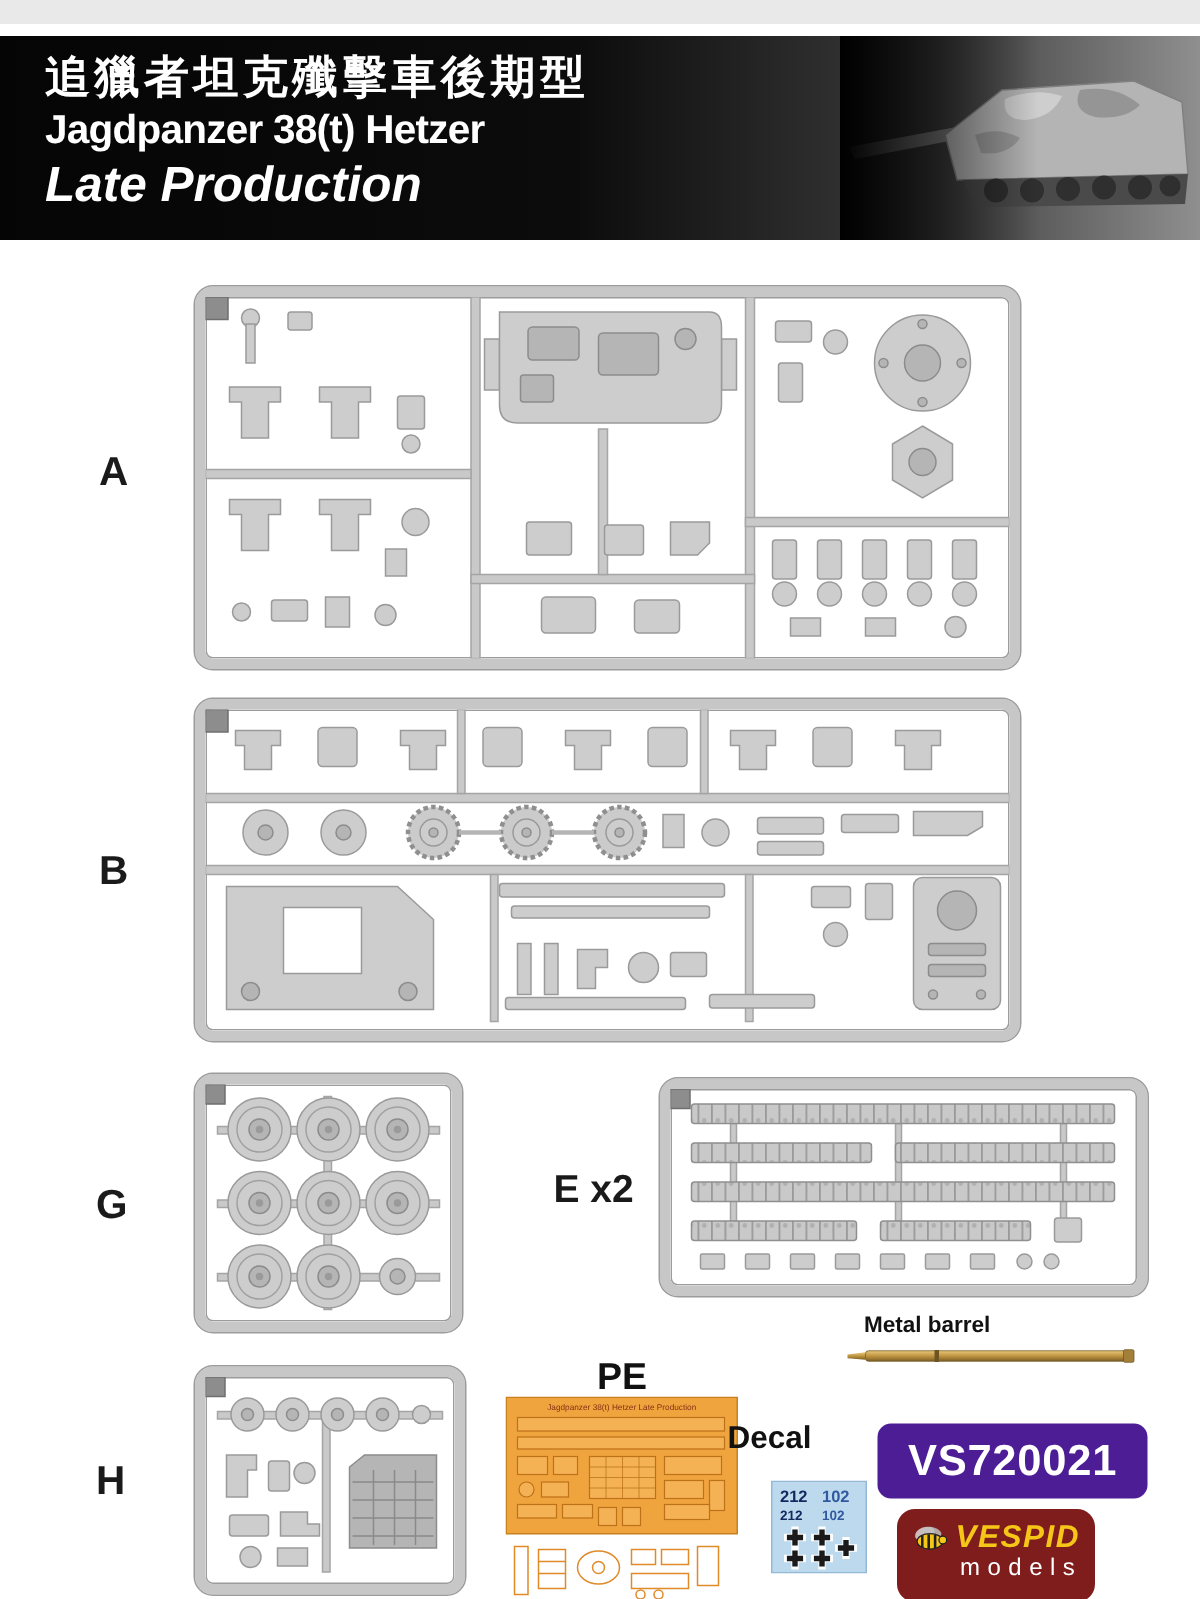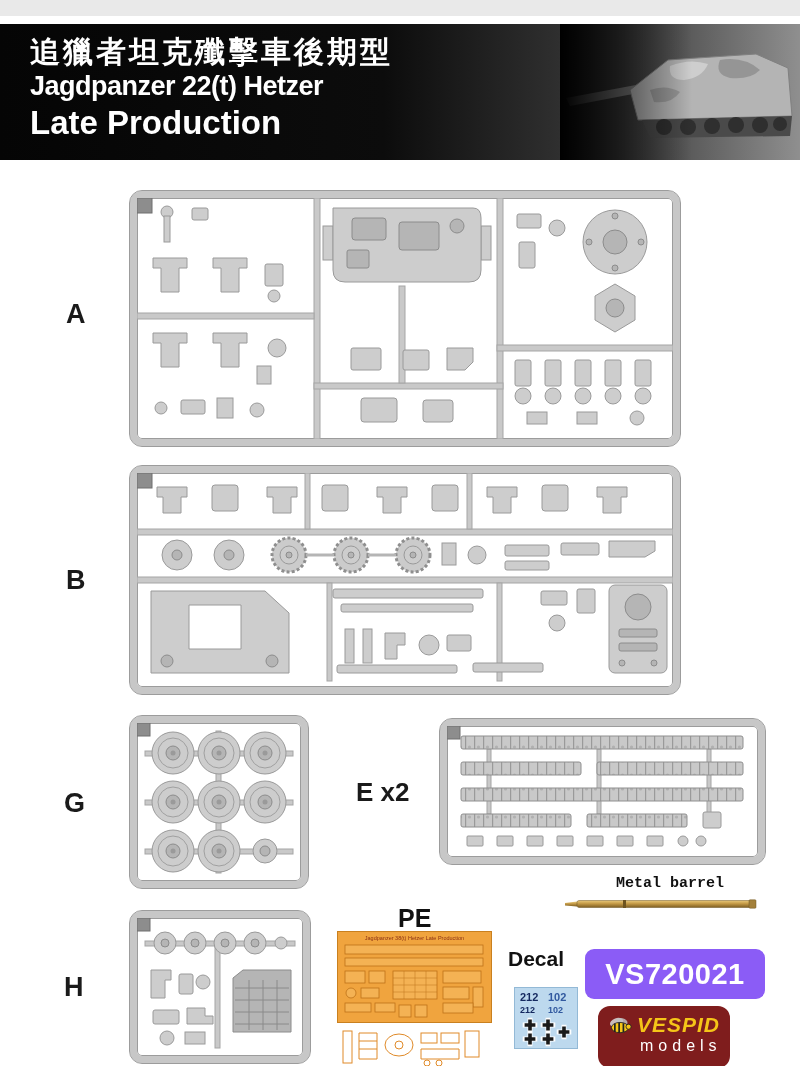--- a/index.html
+++ b/index.html
@@ -8,52 +8,52 @@
     font-family:"Liberation Sans", sans-serif; overflow:hidden; margin:16px auto;
   }
   
   .banner {
     position:absolute; left:0; top:8px; width:800px; height:136px;
     background:linear-gradient(90deg,#050505 0%,#0c0c0c 48%,#3c3c3c 78%,#8f8f8f 100%);
   }
   .banner-text { position:absolute; left:30px; top:10px; color:#fff; }
   .t-zh  { font-size:30px; font-weight:bold; letter-spacing:3px; line-height:36px; }
   .t-en  { font-size:27px; font-weight:bold; letter-spacing:-0.5px; line-height:33px; }
-  .t-sub { font-size:33px; font-weight:bold; line-height:40px; }
+  .t-sub { font-size:33px; font-weight:bold; line-height:40px;font-style:italic; }
   .tank-art { position:absolute; right:0; top:0; }
   
   .sprue {
     position:absolute; box-sizing:border-box; background:#fff;
     border:7px solid #c7c7c7; border-radius:12px;
     outline:1px solid #9c9c9c; box-shadow: inset 0 0 0 1px #9c9c9c;
   }
   .sprue svg { display:block; }
   .sprue-a { left:130px; top:175px; width:550px; height:255px; }
   .sprue-b { left:130px; top:450px; width:550px; height:228px; }
   .sprue-g { left:130px; top:700px; width:178px; height:172px; }
   .sprue-e { left:440px; top:703px; width:325px; height:145px; }
   .sprue-h { left:130px; top:895px; width:180px; height:152px; }
   
   .sp-label { position:absolute; color:#1a1a1a; font-weight:bold; font-size:27px; }
   .label-a { left:66px; top:283px; }
   .label-b { left:66px; top:549px; }
   .label-g { left:64px; top:772px; }
-  .label-e { left:356px; top:761px; font-size:26px; }
+  .label-e { left:369px; top:761px; font-size:26px; }
   .label-h { left:64px; top:956px; }
   .small-label { position:absolute; color:#111; font-weight:bold; }
-  .metal-label { left:616px; top:859px; font-size:15px;font-family:Liberation Mono, monospace; }
+  .metal-label { left:576px; top:859px; font-size:15px; }
   .pe-label    { left:398px; top:888px; font-size:25px; }
-  .decal-label { left:508px; top:931px; font-size:21px; }
+  .decal-label { left:485px; top:931px; font-size:21px; }
   .barrel-img { position:absolute; left:563px; top:881px; }
   .pe-sheet   { position:absolute; left:337px; top:915px; }
   .decal-sheet{ position:absolute; left:514px; top:971px; }
   
   .product-code {
     position:absolute; left:585px; top:933px; width:180px; height:50px;
-    background:#8b5cf6; color:#fff; border-radius:9px;
+    background:#4c1d95; color:#fff; border-radius:9px;
     font-size:29px; font-weight:bold; text-align:center; line-height:50px; letter-spacing:0.5px;
   }
   .brand-logo {
     position:absolute; left:598px; top:990px; width:132px; height:62px;
     background:#7f1d1d; border-radius:12px; box-sizing:border-box; padding:7px 10px 5px 10px;
   }
   .brand-row { display:flex; align-items:center; gap:5px; }
   .brand-name { color:#f5c518; font-size:21px; font-weight:bold; font-style:italic; letter-spacing:1px; }
   .brand-sub  { color:#ffffff; font-size:16px; font-weight:normal; letter-spacing:5px; margin-left:32px; display:block; }
   
@@ -68,21 +68,21 @@
   .pel       { fill:none; stroke:#e08a28; stroke-width:1; }
 </style>
 </head>
 <body>
 
 <div class="page">
 
   <div class="banner">
     <div class="banner-text">
       <div class="t-zh">追獵者坦克殲擊車後期型</div>
-      <div class="t-en">Jagdpanzer 22(t) Hetzer</div>
+      <div class="t-en">Jagdpanzer 38(t) Hetzer</div>
       <div class="t-sub">Late Production</div>
     </div>
     <svg class="tank-art" width="240" height="136" viewBox="0 0 240 136">
       <defs>
         <linearGradient id="tkFade" x1="0" y1="0" x2="1" y2="0">
           <stop offset="0" stop-color="#000" stop-opacity="1"></stop>
           <stop offset="0.55" stop-color="#000" stop-opacity="0"></stop>
         </linearGradient>
       </defs>
       <polygon points="6,74 92,58 94,66 10,82" fill="#7e7e7e"></polygon>

